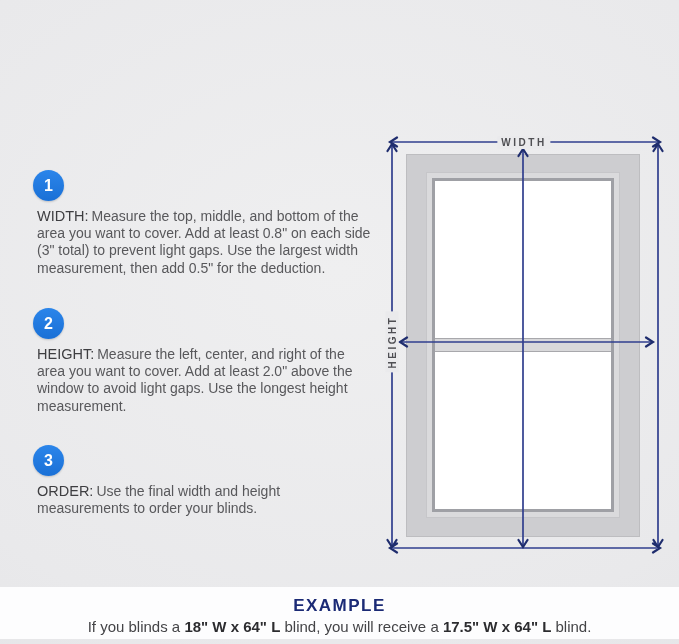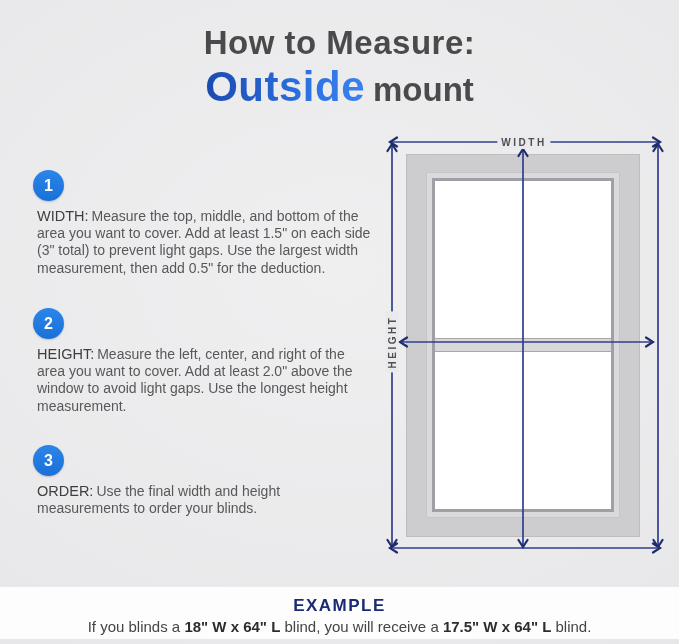--- a/index.html
+++ b/index.html
@@ -90,28 +90,24 @@
     color: #1b2a75; letter-spacing: 1.5px;
   }
   .example-line { margin: 2px 0 0; font-size: 15px; color: #444447; }
   .example-line strong { color: #2c2c2f; font-weight: 700; }
 </style>
 </head>
 <body>
 
 <div class="canvas">
 
-  <header class="title-block">
-    <div class="title-line1">How to Measure:</div>
-    <div class="title-line2"><span class="title-highlight">Outside</span><span class="title-suffix">mount</span></div>
-  </header>
 
   <section class="step step-1">
     <div class="badge">1</div>
-    <p class="step-text"><strong class="step-label">WIDTH:</strong><span>Measure the top, middle, and bottom of the area you want to cover. Add at least 1.5" on each side (3" total) to prevent light gaps. Use the largest width measurement, then add 0.5" for the deduction.</span></p>
+    <p class="step-text"><strong class="step-label">WIDTH:</strong><span>Measure the top, middle, and bottom of the area you want to cover. Add at least 0.8" on each side (3" total) to prevent light gaps. Use the largest width measurement, then add 0.5" for the deduction.</span></p>
   </section>
 
   <section class="step step-2">
     <div class="badge">2</div>
     <p class="step-text"><strong class="step-label">HEIGHT:</strong><span>Measure the left, center, and right of the area you want to cover. Add at least 2.0" above the window to avoid light gaps. Use the longest height measurement.</span></p>
   </section>
 
   <section class="step step-3">
     <div class="badge">3</div>
     <p class="step-text"><strong class="step-label">ORDER:</strong><span>Use the final width and height measurements to order your blinds.</span></p>

